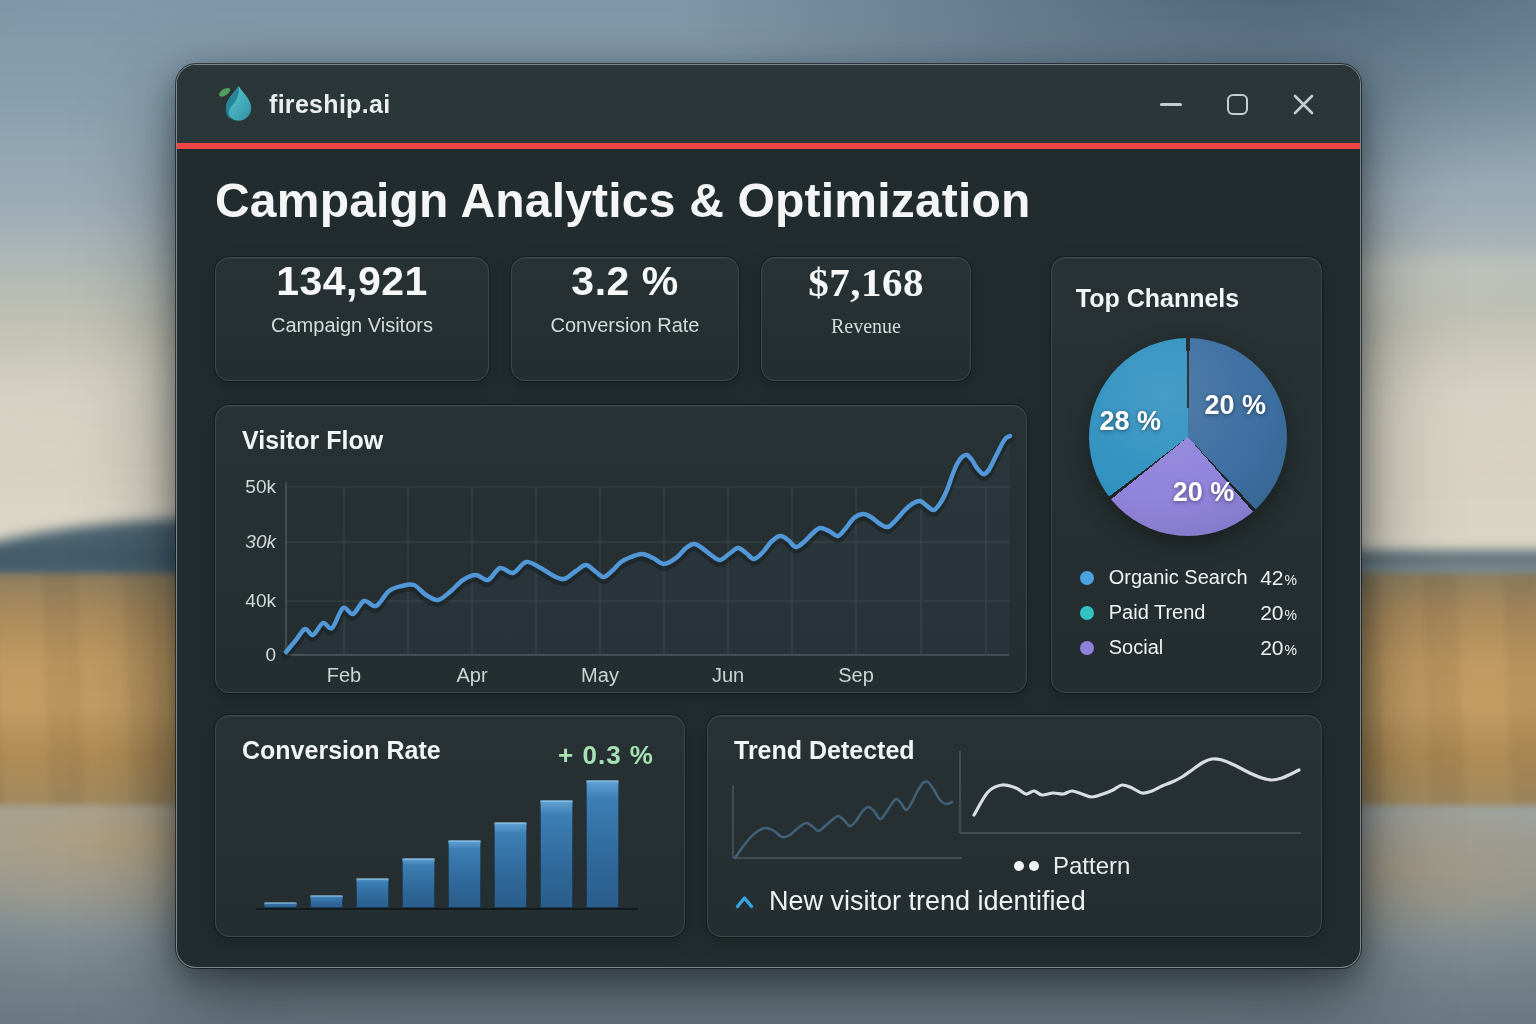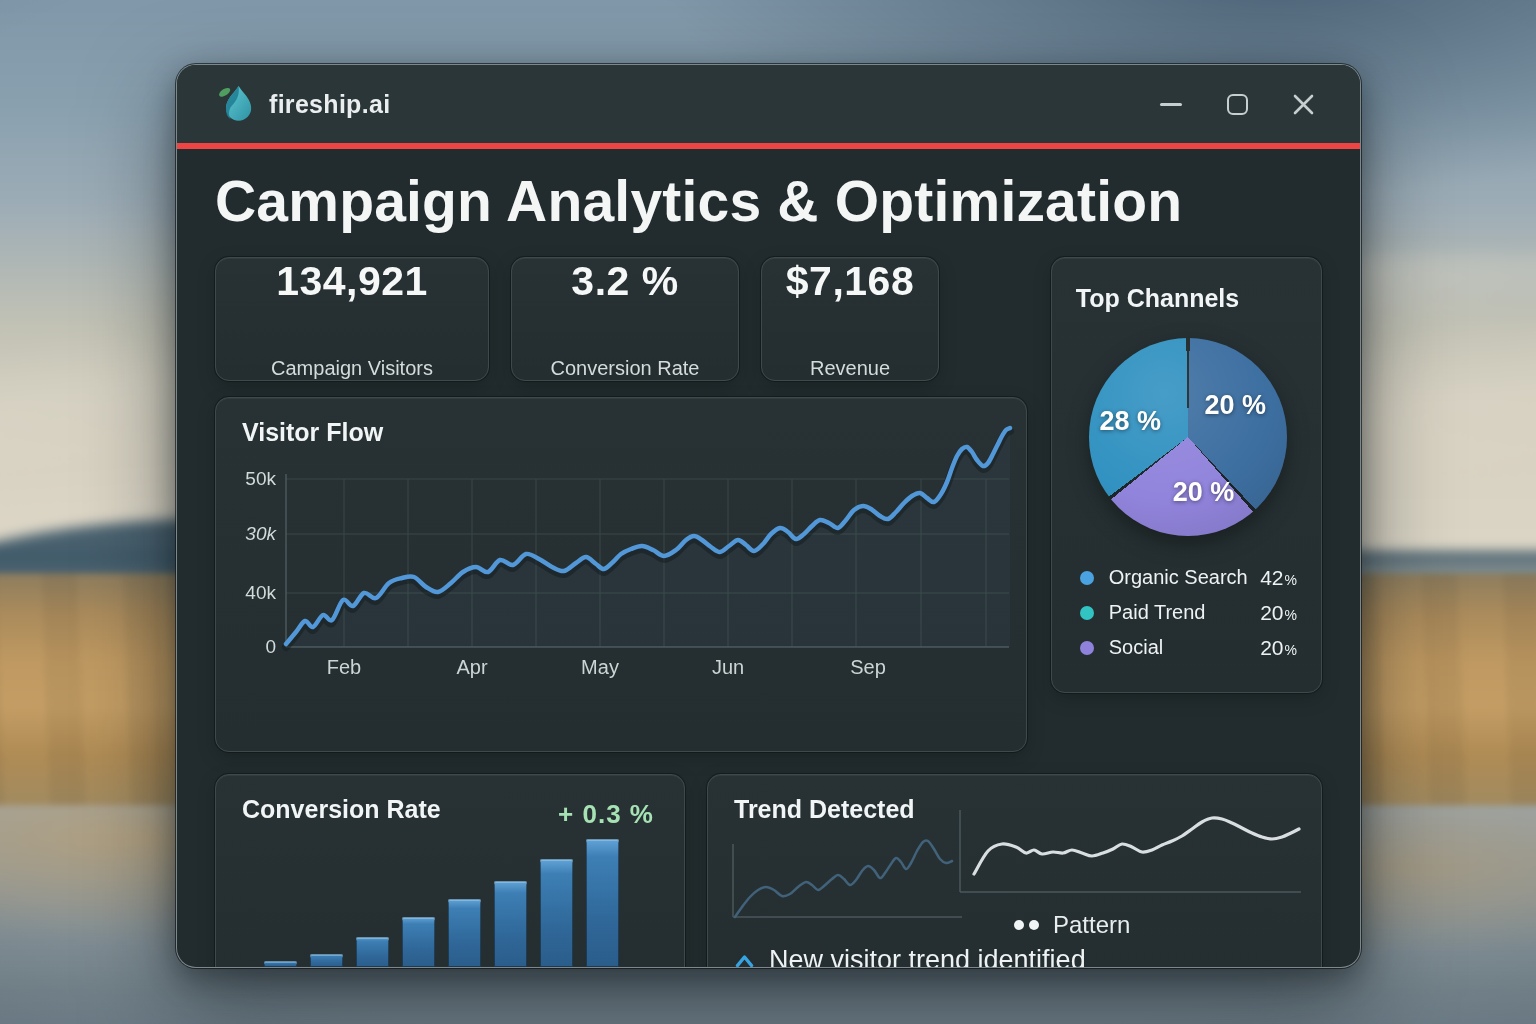--- a/index.html
+++ b/index.html
@@ -39,38 +39,38 @@
 
   .titlebar { height:84px; background:#2b3639; border-bottom:6px solid #ef4444;
     display:flex; align-items:center; padding:0 40px; }
   .apptitle { margin-left:16px; font-size:25px; font-weight:700; color:#eaeeee; letter-spacing:.3px; }
   .winctrls { margin-left:auto; display:flex; align-items:center; gap:40px; padding-right:4px; }
   .ctrl { width:26px; height:26px; display:flex; align-items:center; justify-content:center; cursor:pointer; }
   .minbar { width:22px; height:3px; background:#c7ced0; border-radius:2px; }
   .maxbox { width:21px; height:21px; border:2.5px solid #c7ced0; border-radius:6px; }
 
   .content { position:relative; padding:0 38px; }
-  h1 { margin-top:26px; font-size:57px; line-height:52px; font-weight:700; color:#f4f6f6; letter-spacing:.2px; }
+  h1 { margin-top:26px; font-size:48px; line-height:52px; font-weight:700; color:#f4f6f6; letter-spacing:.2px; }
 
   .maingrid { display:flex; gap:24px; margin-top:30px; }
   .leftcol { width:814px; }
 
   .card { position:relative; background:linear-gradient(180deg,#283234 0%,#242e30 100%);
     border:1px solid #3e494c; border-radius:14px;
     box-shadow:inset 0 1px 0 rgba(255,255,255,.05), 0 0 0 1px rgba(12,18,20,.55), 0 6px 18px rgba(0,0,0,.22); }
   .cardtitle { position:absolute; left:26px; top:20px; font-size:25px; font-weight:700; color:#f2f5f5; }
 
   .statsrow { display:flex; gap:22px; }
-  .statcard { height:124px; display:flex; flex-direction:column; align-items:center; justify-content:space-between; gap:9px; }
-  .statcard:nth-child(1){ width:274px; } .statcard:nth-child(2){ width:228px; } .statcard:nth-child(3){ width:178px; }
+  .statcard { height:124px; display:flex; flex-direction:column; align-items:center; justify-content:flex-start; gap:9px; }
+  .statcard:nth-child(1){ width:274px; } .statcard:nth-child(2){ width:228px; } .statcard:nth-child(3){ width:210px;font-family:Liberation Serif, serif; }
   .statval { font-size:41px; font-weight:700; color:#f6f8f8; letter-spacing:.5px; }
   .statlab { font-size:20px; color:#d4dbdb; }
 
   
-  .vf { margin-top:16px; height:355px; }
+  .vf { margin-top:24px; height:288px; }
   .vf-svg { position:absolute; left:70px; top:48px; width:727px; height:206px; overflow:visible; }
   .vf-ylabs { position:absolute; left:10px; top:48px; width:50px; height:206px; }
   .vf-ylab { position:absolute; right:0; width:50px; text-align:right; font-size:19px; color:#d3dada; }
   .vf-xlabs { position:absolute; left:70px; top:258px; width:727px; height:26px; }
   .vf-xlab { position:absolute; transform:translateX(-50%); font-size:20px; color:#ccd4d4; }
 
   
   .tc { width:272px; height:436px; }
   .tc .cardtitle { left:24px; top:26px; }
   .pie { position:absolute; left:37px; top:80px; width:198px; height:198px; border-radius:50%;
@@ -196,21 +196,21 @@
               <line x1="0" y1="201" x2="723" y2="201" stroke="#4b585c" stroke-width="1.5"></line>
               <path d="M0,198C1.6666666666666667,196 6.833333333333334,189.83333333333334 10,186C13.166666666666666,182.16666666666666 16.166666666666668,175.83333333333334 19,175C21.833333333333332,174.16666666666666 24,182 27,181C30,180 33.833333333333336,170.16666666666666 37,169C40.166666666666664,167.83333333333334 42.666666666666664,176.5 46,174C49.333333333333336,171.5 53.5,156.33333333333334 57,154C60.5,151.66666666666666 63.5,161.16666666666666 67,160C70.5,158.83333333333334 74.16666666666667,148.33333333333334 78,147C81.83333333333333,145.66666666666666 85.83333333333333,153.66666666666666 90,152C94.16666666666667,150.33333333333334 98.66666666666667,140.33333333333334 103,137C107.33333333333333,133.66666666666666 111.83333333333333,133 116,132C120.16666666666667,131 124,129.5 128,131C132,132.5 136,138.5 140,141C144,143.5 147.83333333333334,146.66666666666666 152,146C156.16666666666666,145.33333333333334 160.83333333333334,140.33333333333334 165,137C169.16666666666666,133.66666666666666 172.83333333333334,128.66666666666666 177,126C181.16666666666666,123.33333333333333 185.83333333333334,121 190,121C194.16666666666666,121 198,127.16666666666667 202,126C206,124.83333333333333 209.83333333333334,115.16666666666667 214,114C218.16666666666666,112.83333333333333 222.66666666666666,120 227,119C231.33333333333334,118 235.66666666666666,109 240,108C244.33333333333334,107 248.66666666666666,110.83333333333333 253,113C257.3333333333333,115.16666666666667 261.8333333333333,119 266,121C270.1666666666667,123 274,125.66666666666667 278,125C282,124.33333333333333 286.3333333333333,119.33333333333333 290,117C293.6666666666667,114.66666666666667 296.6666666666667,110.83333333333333 300,111C303.3333333333333,111.16666666666667 307,116 310,118C313,120 315.1666666666667,123.33333333333333 318,123C320.8333333333333,122.66666666666667 324.1666666666667,118.5 327,116C329.8333333333333,113.5 332,110.16666666666667 335,108C338,105.83333333333333 341.5,104.33333333333333 345,103C348.5,101.66666666666667 352.3333333333333,99.83333333333333 356,100C359.6666666666667,100.16666666666667 363.3333333333333,102.33333333333333 367,104C370.6666666666667,105.66666666666667 374.1666666666667,110 378,110C381.8333333333333,110 386.3333333333333,106.66666666666667 390,104C393.6666666666667,101.33333333333333 397,96.33333333333333 400,94C403,91.66666666666667 405.3333333333333,90 408,90C410.6666666666667,90 413.1666666666667,92.16666666666667 416,94C418.8333333333333,95.83333333333333 422,99 425,101C428,103 431,106.16666666666667 434,106C437,105.83333333333333 440,102 443,100C446,98 449.1666666666667,94.16666666666667 452,94C454.8333333333333,93.83333333333333 457.3333333333333,97.16666666666667 460,99C462.6666666666667,100.83333333333333 465.1666666666667,105.16666666666667 468,105C470.8333333333333,104.83333333333333 474.1666666666667,100.83333333333333 477,98C479.8333333333333,95.16666666666667 482.1666666666667,90.66666666666667 485,88C487.8333333333333,85.33333333333333 491.1666666666667,82.33333333333333 494,82C496.8333333333333,81.66666666666667 499.3333333333333,84.16666666666667 502,86C504.6666666666667,87.83333333333333 507.3333333333333,92.66666666666667 510,93C512.6666666666666,93.33333333333333 515.3333333333334,90.16666666666667 518,88C520.6666666666666,85.83333333333333 523.3333333333334,82.33333333333333 526,80C528.6666666666666,77.66666666666667 531.1666666666666,74.5 534,74C536.8333333333334,73.5 540,75.66666666666667 543,77C546,78.33333333333333 549.1666666666666,82.5 552,82C554.8333333333334,81.5 557.3333333333334,77 560,74C562.6666666666666,71 565.1666666666666,66.33333333333333 568,64C570.8333333333334,61.666666666666664 574.1666666666666,60.166666666666664 577,60C579.8333333333334,59.833333333333336 582.1666666666666,61.333333333333336 585,63C587.8333333333334,64.66666666666667 591.1666666666666,68.33333333333333 594,70C596.8333333333334,71.66666666666667 599.3333333333334,73.66666666666667 602,73C604.6666666666666,72.33333333333333 607.3333333333334,68.66666666666667 610,66C612.6666666666666,63.333333333333336 615.3333333333334,59.666666666666664 618,57C620.6666666666666,54.333333333333336 623.3333333333334,51.666666666666664 626,50C628.6666666666666,48.333333333333336 631.5,46.666666666666664 634,47C636.5,47.333333333333336 638.6666666666666,50.5 641,52C643.3333333333334,53.5 645.6666666666666,56.666666666666664 648,56C650.3333333333334,55.333333333333336 652.8333333333334,51.333333333333336 655,48C657.1666666666666,44.666666666666664 659.1666666666666,40.333333333333336 661,36C662.8333333333334,31.666666666666668 664.3333333333334,26.333333333333332 666,22C667.6666666666666,17.666666666666668 669.3333333333334,13.166666666666666 671,10C672.6666666666666,6.833333333333334 674.3333333333334,4.5 676,3C677.6666666666666,1.5 679.3333333333334,0.5 681,1C682.6666666666666,1.5 684.3333333333334,3.8333333333333335 686,6C687.6666666666666,8.166666666666666 689.1666666666666,11.666666666666666 691,14C692.8333333333334,16.333333333333332 695.1666666666666,19.5 697,20C698.8333333333334,20.5 700.3333333333334,19 702,17C703.6666666666666,15 705.3333333333334,11.166666666666666 707,8C708.6666666666666,4.833333333333334 710.5,1 712,-2C713.5,-5 714.6666666666666,-7.666666666666666 716,-10C717.3333333333334,-12.333333333333334 718.6666666666666,-14.666666666666666 720,-16C721.3333333333334,-17.333333333333332 723.3333333333334,-17.666666666666668 724,-18L724,201 L0,201 Z" fill="rgba(100,160,220,0.05)" stroke="none"></path>
               <path d="M0,198C1.6666666666666667,196 6.833333333333334,189.83333333333334 10,186C13.166666666666666,182.16666666666666 16.166666666666668,175.83333333333334 19,175C21.833333333333332,174.16666666666666 24,182 27,181C30,180 33.833333333333336,170.16666666666666 37,169C40.166666666666664,167.83333333333334 42.666666666666664,176.5 46,174C49.333333333333336,171.5 53.5,156.33333333333334 57,154C60.5,151.66666666666666 63.5,161.16666666666666 67,160C70.5,158.83333333333334 74.16666666666667,148.33333333333334 78,147C81.83333333333333,145.66666666666666 85.83333333333333,153.66666666666666 90,152C94.16666666666667,150.33333333333334 98.66666666666667,140.33333333333334 103,137C107.33333333333333,133.66666666666666 111.83333333333333,133 116,132C120.16666666666667,131 124,129.5 128,131C132,132.5 136,138.5 140,141C144,143.5 147.83333333333334,146.66666666666666 152,146C156.16666666666666,145.33333333333334 160.83333333333334,140.33333333333334 165,137C169.16666666666666,133.66666666666666 172.83333333333334,128.66666666666666 177,126C181.16666666666666,123.33333333333333 185.83333333333334,121 190,121C194.16666666666666,121 198,127.16666666666667 202,126C206,124.83333333333333 209.83333333333334,115.16666666666667 214,114C218.16666666666666,112.83333333333333 222.66666666666666,120 227,119C231.33333333333334,118 235.66666666666666,109 240,108C244.33333333333334,107 248.66666666666666,110.83333333333333 253,113C257.3333333333333,115.16666666666667 261.8333333333333,119 266,121C270.1666666666667,123 274,125.66666666666667 278,125C282,124.33333333333333 286.3333333333333,119.33333333333333 290,117C293.6666666666667,114.66666666666667 296.6666666666667,110.83333333333333 300,111C303.3333333333333,111.16666666666667 307,116 310,118C313,120 315.1666666666667,123.33333333333333 318,123C320.8333333333333,122.66666666666667 324.1666666666667,118.5 327,116C329.8333333333333,113.5 332,110.16666666666667 335,108C338,105.83333333333333 341.5,104.33333333333333 345,103C348.5,101.66666666666667 352.3333333333333,99.83333333333333 356,100C359.6666666666667,100.16666666666667 363.3333333333333,102.33333333333333 367,104C370.6666666666667,105.66666666666667 374.1666666666667,110 378,110C381.8333333333333,110 386.3333333333333,106.66666666666667 390,104C393.6666666666667,101.33333333333333 397,96.33333333333333 400,94C403,91.66666666666667 405.3333333333333,90 408,90C410.6666666666667,90 413.1666666666667,92.16666666666667 416,94C418.8333333333333,95.83333333333333 422,99 425,101C428,103 431,106.16666666666667 434,106C437,105.83333333333333 440,102 443,100C446,98 449.1666666666667,94.16666666666667 452,94C454.8333333333333,93.83333333333333 457.3333333333333,97.16666666666667 460,99C462.6666666666667,100.83333333333333 465.1666666666667,105.16666666666667 468,105C470.8333333333333,104.83333333333333 474.1666666666667,100.83333333333333 477,98C479.8333333333333,95.16666666666667 482.1666666666667,90.66666666666667 485,88C487.8333333333333,85.33333333333333 491.1666666666667,82.33333333333333 494,82C496.8333333333333,81.66666666666667 499.3333333333333,84.16666666666667 502,86C504.6666666666667,87.83333333333333 507.3333333333333,92.66666666666667 510,93C512.6666666666666,93.33333333333333 515.3333333333334,90.16666666666667 518,88C520.6666666666666,85.83333333333333 523.3333333333334,82.33333333333333 526,80C528.6666666666666,77.66666666666667 531.1666666666666,74.5 534,74C536.8333333333334,73.5 540,75.66666666666667 543,77C546,78.33333333333333 549.1666666666666,82.5 552,82C554.8333333333334,81.5 557.3333333333334,77 560,74C562.6666666666666,71 565.1666666666666,66.33333333333333 568,64C570.8333333333334,61.666666666666664 574.1666666666666,60.166666666666664 577,60C579.8333333333334,59.833333333333336 582.1666666666666,61.333333333333336 585,63C587.8333333333334,64.66666666666667 591.1666666666666,68.33333333333333 594,70C596.8333333333334,71.66666666666667 599.3333333333334,73.66666666666667 602,73C604.6666666666666,72.33333333333333 607.3333333333334,68.66666666666667 610,66C612.6666666666666,63.333333333333336 615.3333333333334,59.666666666666664 618,57C620.6666666666666,54.333333333333336 623.3333333333334,51.666666666666664 626,50C628.6666666666666,48.333333333333336 631.5,46.666666666666664 634,47C636.5,47.333333333333336 638.6666666666666,50.5 641,52C643.3333333333334,53.5 645.6666666666666,56.666666666666664 648,56C650.3333333333334,55.333333333333336 652.8333333333334,51.333333333333336 655,48C657.1666666666666,44.666666666666664 659.1666666666666,40.333333333333336 661,36C662.8333333333334,31.666666666666668 664.3333333333334,26.333333333333332 666,22C667.6666666666666,17.666666666666668 669.3333333333334,13.166666666666666 671,10C672.6666666666666,6.833333333333334 674.3333333333334,4.5 676,3C677.6666666666666,1.5 679.3333333333334,0.5 681,1C682.6666666666666,1.5 684.3333333333334,3.8333333333333335 686,6C687.6666666666666,8.166666666666666 689.1666666666666,11.666666666666666 691,14C692.8333333333334,16.333333333333332 695.1666666666666,19.5 697,20C698.8333333333334,20.5 700.3333333333334,19 702,17C703.6666666666666,15 705.3333333333334,11.166666666666666 707,8C708.6666666666666,4.833333333333334 710.5,1 712,-2C713.5,-5 714.6666666666666,-7.666666666666666 716,-10C717.3333333333334,-12.333333333333334 718.6666666666666,-14.666666666666666 720,-16C721.3333333333334,-17.333333333333332 723.3333333333334,-17.666666666666668 724,-18" fill="none" stroke="#141b1d" stroke-width="8" opacity="0.5" stroke-linecap="round" stroke-linejoin="round" transform="translate(0,3)"></path>
               <path d="M0,198C1.6666666666666667,196 6.833333333333334,189.83333333333334 10,186C13.166666666666666,182.16666666666666 16.166666666666668,175.83333333333334 19,175C21.833333333333332,174.16666666666666 24,182 27,181C30,180 33.833333333333336,170.16666666666666 37,169C40.166666666666664,167.83333333333334 42.666666666666664,176.5 46,174C49.333333333333336,171.5 53.5,156.33333333333334 57,154C60.5,151.66666666666666 63.5,161.16666666666666 67,160C70.5,158.83333333333334 74.16666666666667,148.33333333333334 78,147C81.83333333333333,145.66666666666666 85.83333333333333,153.66666666666666 90,152C94.16666666666667,150.33333333333334 98.66666666666667,140.33333333333334 103,137C107.33333333333333,133.66666666666666 111.83333333333333,133 116,132C120.16666666666667,131 124,129.5 128,131C132,132.5 136,138.5 140,141C144,143.5 147.83333333333334,146.66666666666666 152,146C156.16666666666666,145.33333333333334 160.83333333333334,140.33333333333334 165,137C169.16666666666666,133.66666666666666 172.83333333333334,128.66666666666666 177,126C181.16666666666666,123.33333333333333 185.83333333333334,121 190,121C194.16666666666666,121 198,127.16666666666667 202,126C206,124.83333333333333 209.83333333333334,115.16666666666667 214,114C218.16666666666666,112.83333333333333 222.66666666666666,120 227,119C231.33333333333334,118 235.66666666666666,109 240,108C244.33333333333334,107 248.66666666666666,110.83333333333333 253,113C257.3333333333333,115.16666666666667 261.8333333333333,119 266,121C270.1666666666667,123 274,125.66666666666667 278,125C282,124.33333333333333 286.3333333333333,119.33333333333333 290,117C293.6666666666667,114.66666666666667 296.6666666666667,110.83333333333333 300,111C303.3333333333333,111.16666666666667 307,116 310,118C313,120 315.1666666666667,123.33333333333333 318,123C320.8333333333333,122.66666666666667 324.1666666666667,118.5 327,116C329.8333333333333,113.5 332,110.16666666666667 335,108C338,105.83333333333333 341.5,104.33333333333333 345,103C348.5,101.66666666666667 352.3333333333333,99.83333333333333 356,100C359.6666666666667,100.16666666666667 363.3333333333333,102.33333333333333 367,104C370.6666666666667,105.66666666666667 374.1666666666667,110 378,110C381.8333333333333,110 386.3333333333333,106.66666666666667 390,104C393.6666666666667,101.33333333333333 397,96.33333333333333 400,94C403,91.66666666666667 405.3333333333333,90 408,90C410.6666666666667,90 413.1666666666667,92.16666666666667 416,94C418.8333333333333,95.83333333333333 422,99 425,101C428,103 431,106.16666666666667 434,106C437,105.83333333333333 440,102 443,100C446,98 449.1666666666667,94.16666666666667 452,94C454.8333333333333,93.83333333333333 457.3333333333333,97.16666666666667 460,99C462.6666666666667,100.83333333333333 465.1666666666667,105.16666666666667 468,105C470.8333333333333,104.83333333333333 474.1666666666667,100.83333333333333 477,98C479.8333333333333,95.16666666666667 482.1666666666667,90.66666666666667 485,88C487.8333333333333,85.33333333333333 491.1666666666667,82.33333333333333 494,82C496.8333333333333,81.66666666666667 499.3333333333333,84.16666666666667 502,86C504.6666666666667,87.83333333333333 507.3333333333333,92.66666666666667 510,93C512.6666666666666,93.33333333333333 515.3333333333334,90.16666666666667 518,88C520.6666666666666,85.83333333333333 523.3333333333334,82.33333333333333 526,80C528.6666666666666,77.66666666666667 531.1666666666666,74.5 534,74C536.8333333333334,73.5 540,75.66666666666667 543,77C546,78.33333333333333 549.1666666666666,82.5 552,82C554.8333333333334,81.5 557.3333333333334,77 560,74C562.6666666666666,71 565.1666666666666,66.33333333333333 568,64C570.8333333333334,61.666666666666664 574.1666666666666,60.166666666666664 577,60C579.8333333333334,59.833333333333336 582.1666666666666,61.333333333333336 585,63C587.8333333333334,64.66666666666667 591.1666666666666,68.33333333333333 594,70C596.8333333333334,71.66666666666667 599.3333333333334,73.66666666666667 602,73C604.6666666666666,72.33333333333333 607.3333333333334,68.66666666666667 610,66C612.6666666666666,63.333333333333336 615.3333333333334,59.666666666666664 618,57C620.6666666666666,54.333333333333336 623.3333333333334,51.666666666666664 626,50C628.6666666666666,48.333333333333336 631.5,46.666666666666664 634,47C636.5,47.333333333333336 638.6666666666666,50.5 641,52C643.3333333333334,53.5 645.6666666666666,56.666666666666664 648,56C650.3333333333334,55.333333333333336 652.8333333333334,51.333333333333336 655,48C657.1666666666666,44.666666666666664 659.1666666666666,40.333333333333336 661,36C662.8333333333334,31.666666666666668 664.3333333333334,26.333333333333332 666,22C667.6666666666666,17.666666666666668 669.3333333333334,13.166666666666666 671,10C672.6666666666666,6.833333333333334 674.3333333333334,4.5 676,3C677.6666666666666,1.5 679.3333333333334,0.5 681,1C682.6666666666666,1.5 684.3333333333334,3.8333333333333335 686,6C687.6666666666666,8.166666666666666 689.1666666666666,11.666666666666666 691,14C692.8333333333334,16.333333333333332 695.1666666666666,19.5 697,20C698.8333333333334,20.5 700.3333333333334,19 702,17C703.6666666666666,15 705.3333333333334,11.166666666666666 707,8C708.6666666666666,4.833333333333334 710.5,1 712,-2C713.5,-5 714.6666666666666,-7.666666666666666 716,-10C717.3333333333334,-12.333333333333334 718.6666666666666,-14.666666666666666 720,-16C721.3333333333334,-17.333333333333332 723.3333333333334,-17.666666666666668 724,-18" fill="none" stroke="#5298d8" stroke-width="4.5" stroke-linecap="round" stroke-linejoin="round"></path>
             </svg>
           <div class="vf-xlabs">
               <div class="vf-xlab" style="left: 58px;">Feb</div>
               <div class="vf-xlab" style="left: 186px;">Apr</div>
               <div class="vf-xlab" style="left: 314px;">May</div>
               <div class="vf-xlab" style="left: 442px;">Jun</div>
-              <div class="vf-xlab" style="left: 582px;">Sep</div>
+              <div class="vf-xlab" style="left: 570px;">Sep</div>
             </div>
         </div>
 
       </div>
 
       <div class="card tc">
         <div class="cardtitle">Top Channels</div>
         <div class="pie" style="background: conic-gradient(rgb(29, 38, 40) 0deg, rgb(29, 38, 40) 1deg, rgb(61, 111, 161) 1deg, rgb(61, 111, 161) 137deg, rgb(29, 38, 40) 137deg, rgb(29, 38, 40) 139deg, rgb(145, 132, 220) 139deg, rgb(145, 132, 220) 231deg, rgb(29, 38, 40) 231deg, rgb(29, 38, 40) 233deg, rgb(50, 146, 193) 233deg, rgb(50, 146, 193) 359deg, rgb(29, 38, 40) 359deg, rgb(29, 38, 40) 360deg);">
           <div class="pie-shade"></div>
         <span class="plabel" style="left: 74%; top: 34%;">20 %</span>

